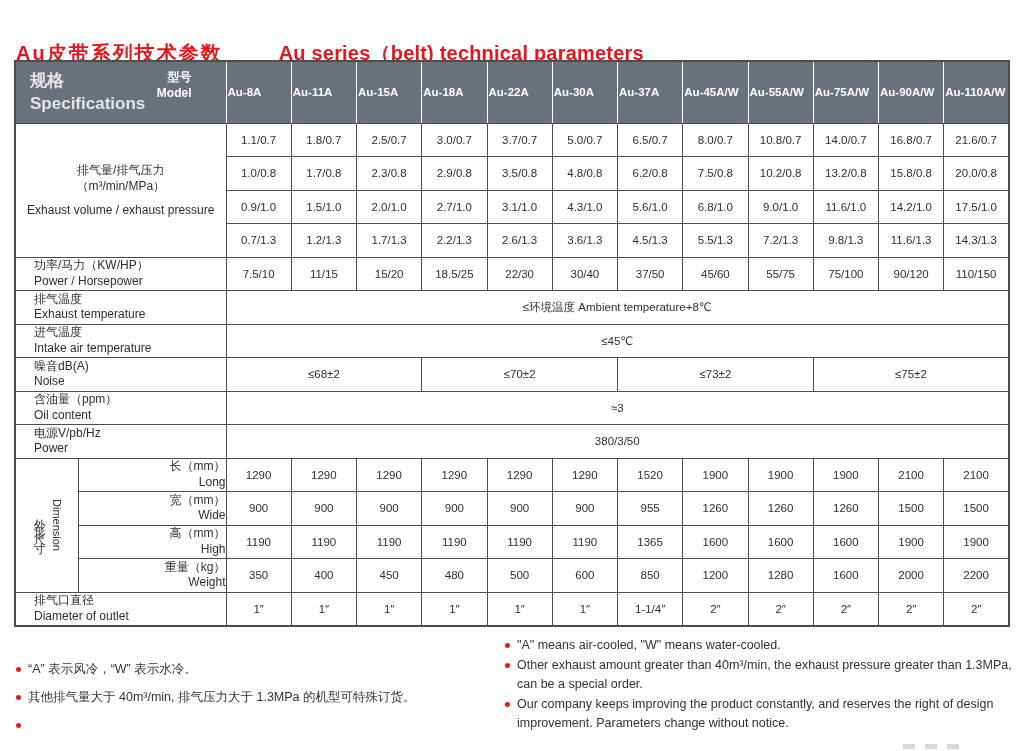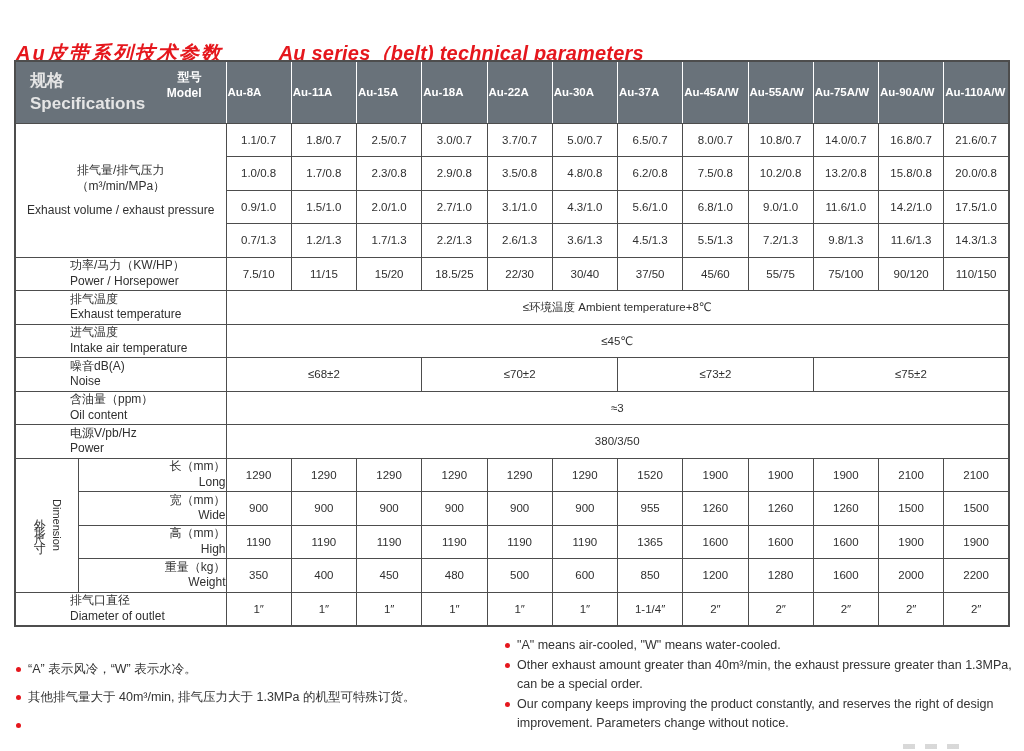--- a/index.html
+++ b/index.html
@@ -4,21 +4,21 @@
 <style>
   * { margin:0; padding:0; box-sizing:border-box; }
   html,body { width:1024px; height:751px; }
   body {
     position:relative; overflow:hidden; background:#ffffff;
     font-family:"Liberation Sans","DejaVu Sans",sans-serif;
     --accent:#e5171d; --header-bg:#69727a; --border:#4d4d4d;
   }
 
   
-  .titlebar { position:absolute; left:16px; top:12px; display:flex; align-items:baseline;font-style:italic; }
+  .titlebar { position:absolute; left:16px; top:12px; display:flex; align-items:baseline; }
   .t-zh { font-size:20px; font-weight:700; color:var(--accent); letter-spacing:2px; }
   .t-en { font-size:20px; font-weight:600; color:var(--accent); margin-left:56px; letter-spacing:0.2px;margin-top:28px; }
 
   
   table.params {
     position:absolute; left:14px; top:60px; width:996px;
     border-collapse:collapse; table-layout:fixed;
     border:2px solid var(--border);
   }
   td,th { border:1px solid var(--border); vertical-align:middle; }
@@ -33,28 +33,28 @@
   td.corner { position:relative; }
   td.corner {
     background:
       linear-gradient(to bottom right,
         rgba(0,0,0,0) calc(50% - 0.8px),
         #ffffff calc(50% - 0.8px),
         #ffffff calc(50% + 0.8px),
         rgba(0,0,0,0) calc(50% + 0.8px)),
       var(--header-bg);
   }
-  .c-tr { position:absolute; top:7px; right:24px; text-align:right; font-size:12px; font-weight:700; line-height:1.35; color:#fff; }
+  .c-tr { position:absolute; top:7px; right:34px; text-align:right; font-size:12px; font-weight:700; line-height:1.35; color:#fff; }
   .c-bl { position:absolute; bottom:7px; left:14px; text-align:left; font-size:17px; font-weight:700; line-height:1.35; color:#e5e5e5; }
   .c-tr span, .c-bl span { display:block; }
 
   tbody tr { height:33.5px; }
   tbody td { font-size:11.5px; color:#2f2f2f; text-align:center; background:#fff; }
 
-  td.label { text-align:left; padding-left:54px; }
+  td.label { text-align:left; padding-left:18px; }
   td.label .zh, td.label .en, td.sublabel .zh, td.sublabel .en { display:block; line-height:1.3; font-size:12px; }
   td.label-center { text-align:center; padding:0 4px;margin-top:40px; }
   td.label-center .zh, td.label-center .en { display:block; line-height:1.35; font-size:12px; }
   td.label-center .en { margin-top:8px; }
 
   td.sublabel { text-align:right; padding-left:36px; }
 
   td.dimcell { padding:0; }
   .dimwrap { display:flex; justify-content:center; align-items:center; gap:3px; }
   .v-zh { writing-mode:vertical-rl; font-size:12px; letter-spacing:8px; color:#2f2f2f; }

